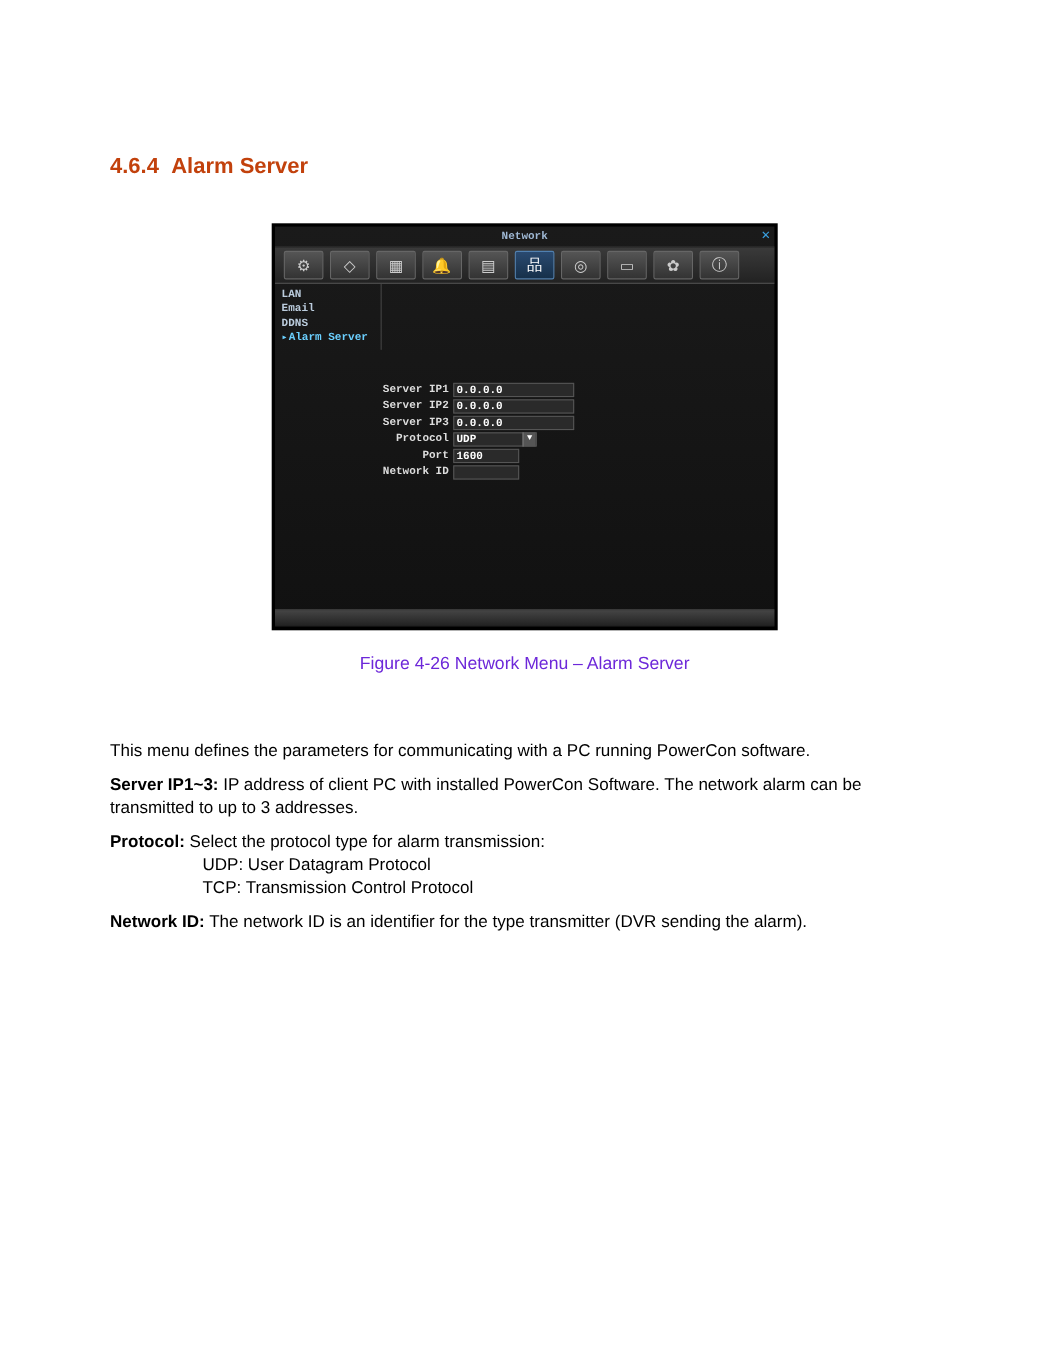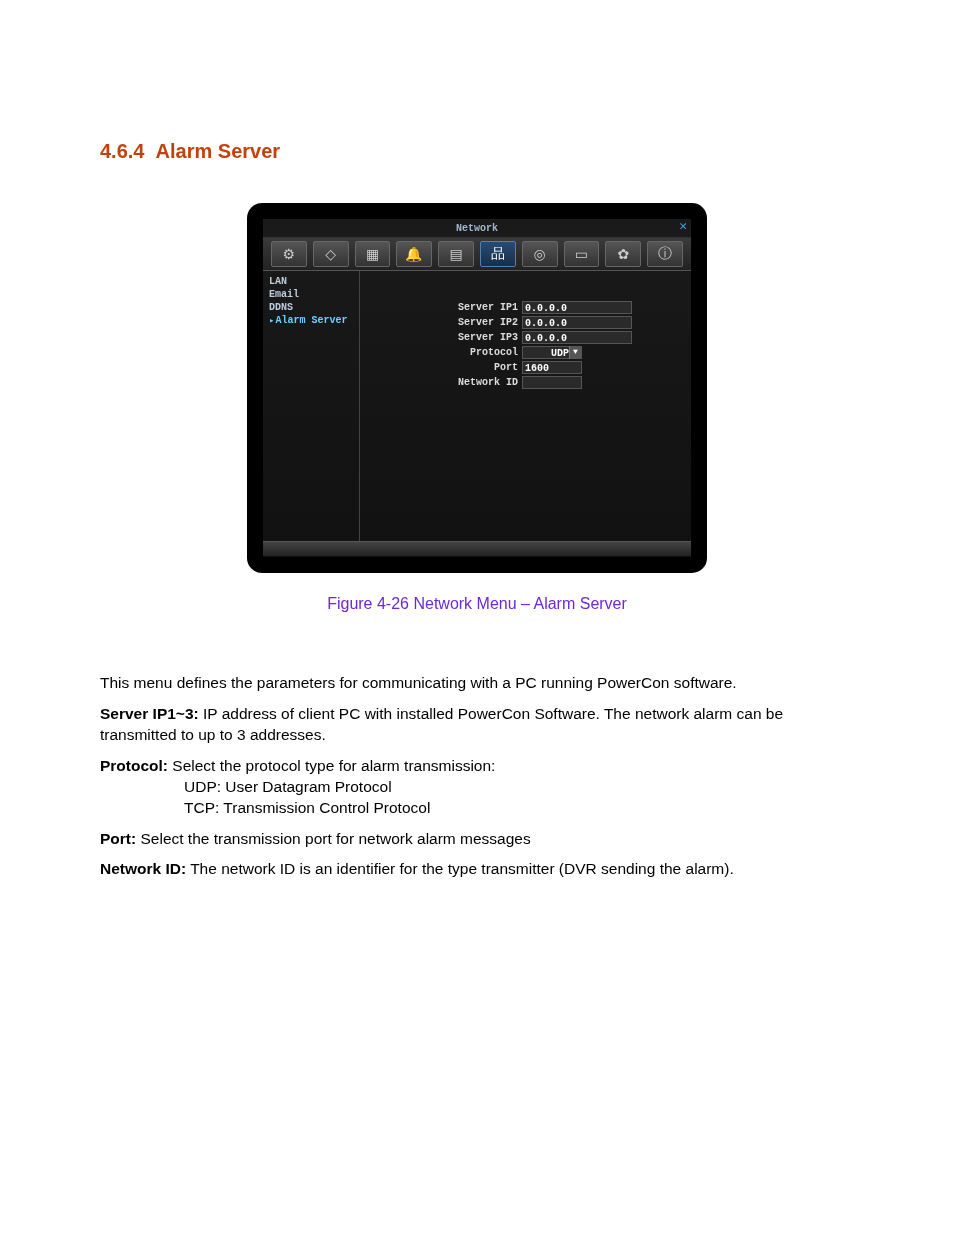--- a/index.html
+++ b/index.html
@@ -22,23 +22,22 @@
   .figure-wrap {
     display: flex;
     flex-direction: column;
     align-items: center;
     margin-bottom: 60px;
   }
   .dvr-window {
     width: 460px;
     height: 370px;
     background: #000;
-    padding: 16px;
+    padding: 3px;
     box-sizing: border-box;
-    border-radius: 15px;
   }
   .dvr-inner {
     width: 100%;
     height: 100%;
     background: linear-gradient(#1a1a1a 0%, #111 100%);
     position: relative;
   }
   .dvr-titlebar {
     height: 18px;
     display: flex;
@@ -82,20 +81,21 @@
     font-size: 14px;
   }
   .tb-btn.active {
     background: linear-gradient(#2a4a70, #16304a);
     border-color: #5080b0;
     color: #fff;
   }
   .dvr-body {
     display: flex;
     height: calc(100% - 68px);
+    flex-direction: column;
   }
   .dvr-sidebar {
     width: 88px;
     border-right: 1px solid #444;
     padding: 4px 4px;
     font-family: "Courier New", monospace;
     font-size: 10px;
     font-weight: bold;
     color: #bcd;
   }
@@ -138,23 +138,23 @@
     width: 110px;
     padding: 0 2px;
     color: #fff;
     font-family: Liberation Mono, monospace;
     font-size: 10px;
     line-height: 13px;
     box-sizing: border-box;
   }
   .form-field.narrow { width: 60px; }
   .form-select {
-    width: 60px;
-    display: flex;
-    justify-content: flex-end;
+    width: 76px;
+    display: flex;
+    justify-content: space-between;
   }
   .sel-arrow {
     background: #555;
     width: 11px;
     text-align: center;
     font-size: 8px;
     line-height: 12px;
     margin: -1px -2px -1px 0;
     border-left: 1px solid #777;
   }
@@ -277,21 +277,18 @@
     <div class="para">
       <span class="bold">Server IP1~3:</span><span> IP address of client PC with installed PowerCon Software. The network alarm can be transmitted to up to 3 addresses.</span>
     </div>
 
     <div>
       <span class="bold">Protocol:</span><span> Select the protocol type for alarm transmission:</span>
     </div>
     <div class="indent">UDP: User Datagram Protocol</div>
     <div class="indent para">TCP: Transmission Control Protocol</div>
 
-    <div class="para">
-      <span class="bold">Port:</span><span> Select the transmission port for network alarm messages</span>
-    </div>
 
     <div class="para">
       <span class="bold">Network ID:</span><span> The network ID is an identifier for the type transmitter (DVR sending the alarm).</span>
     </div>
   </div>
 </div>
 
 </body></html>

